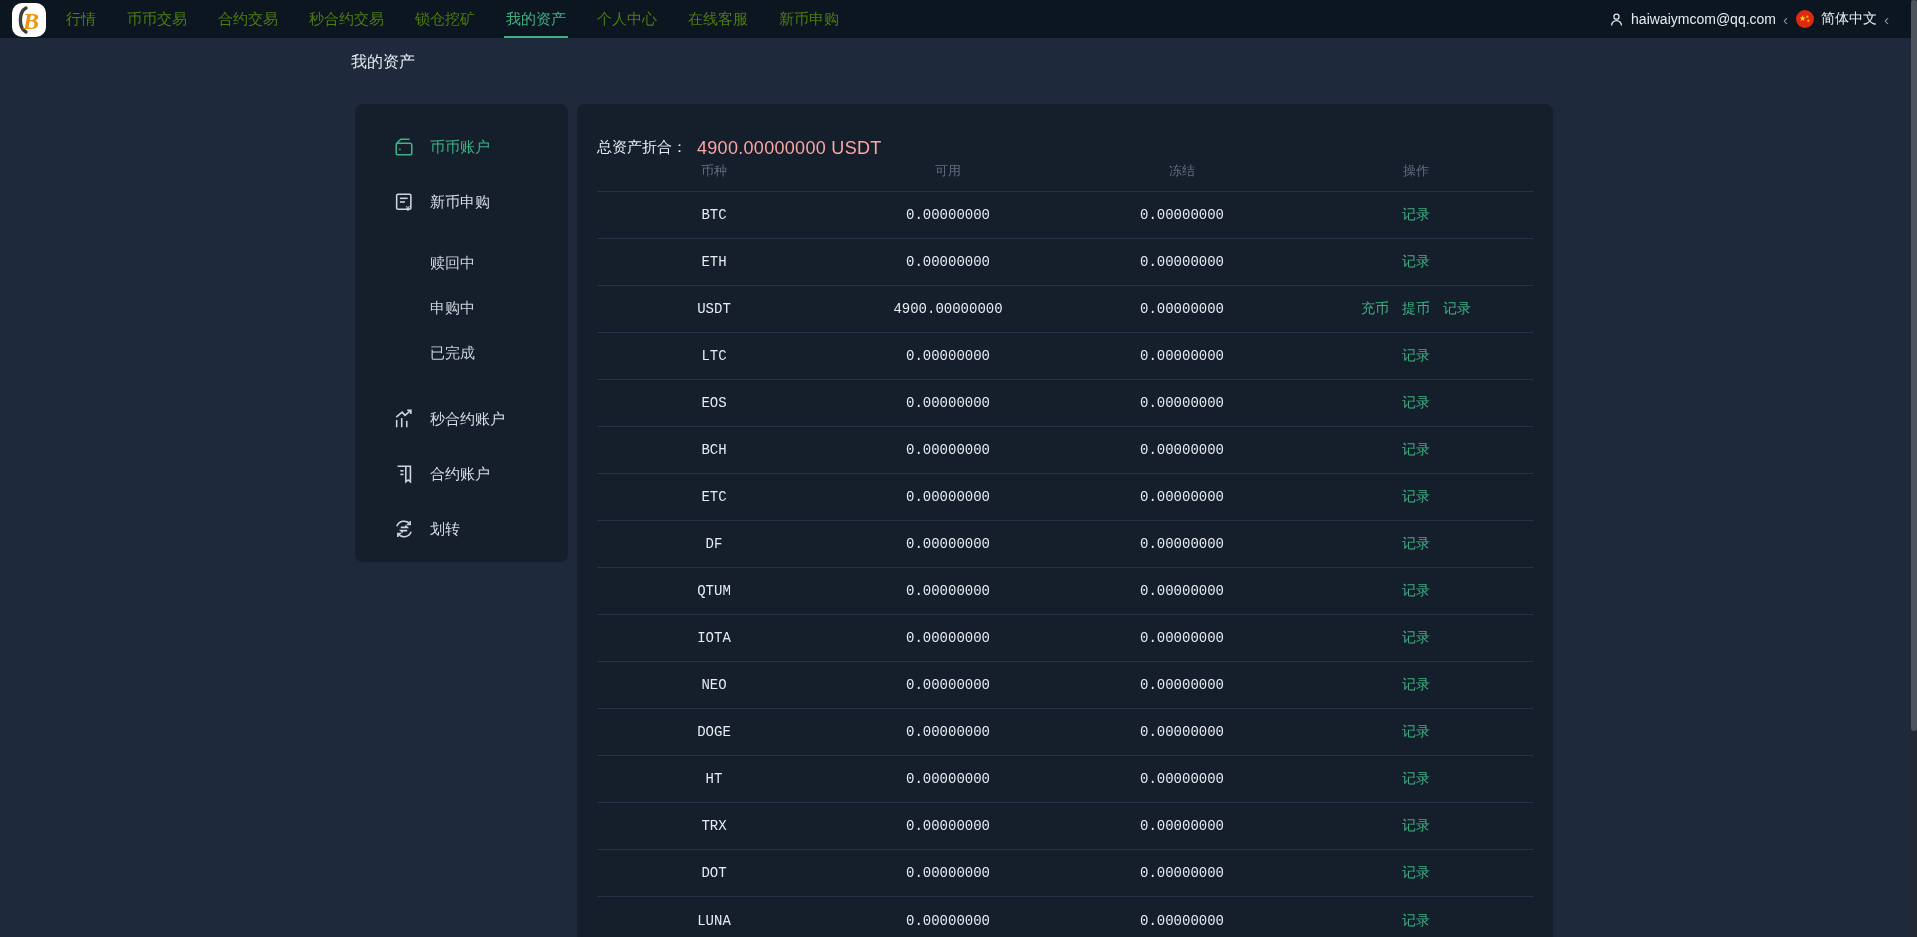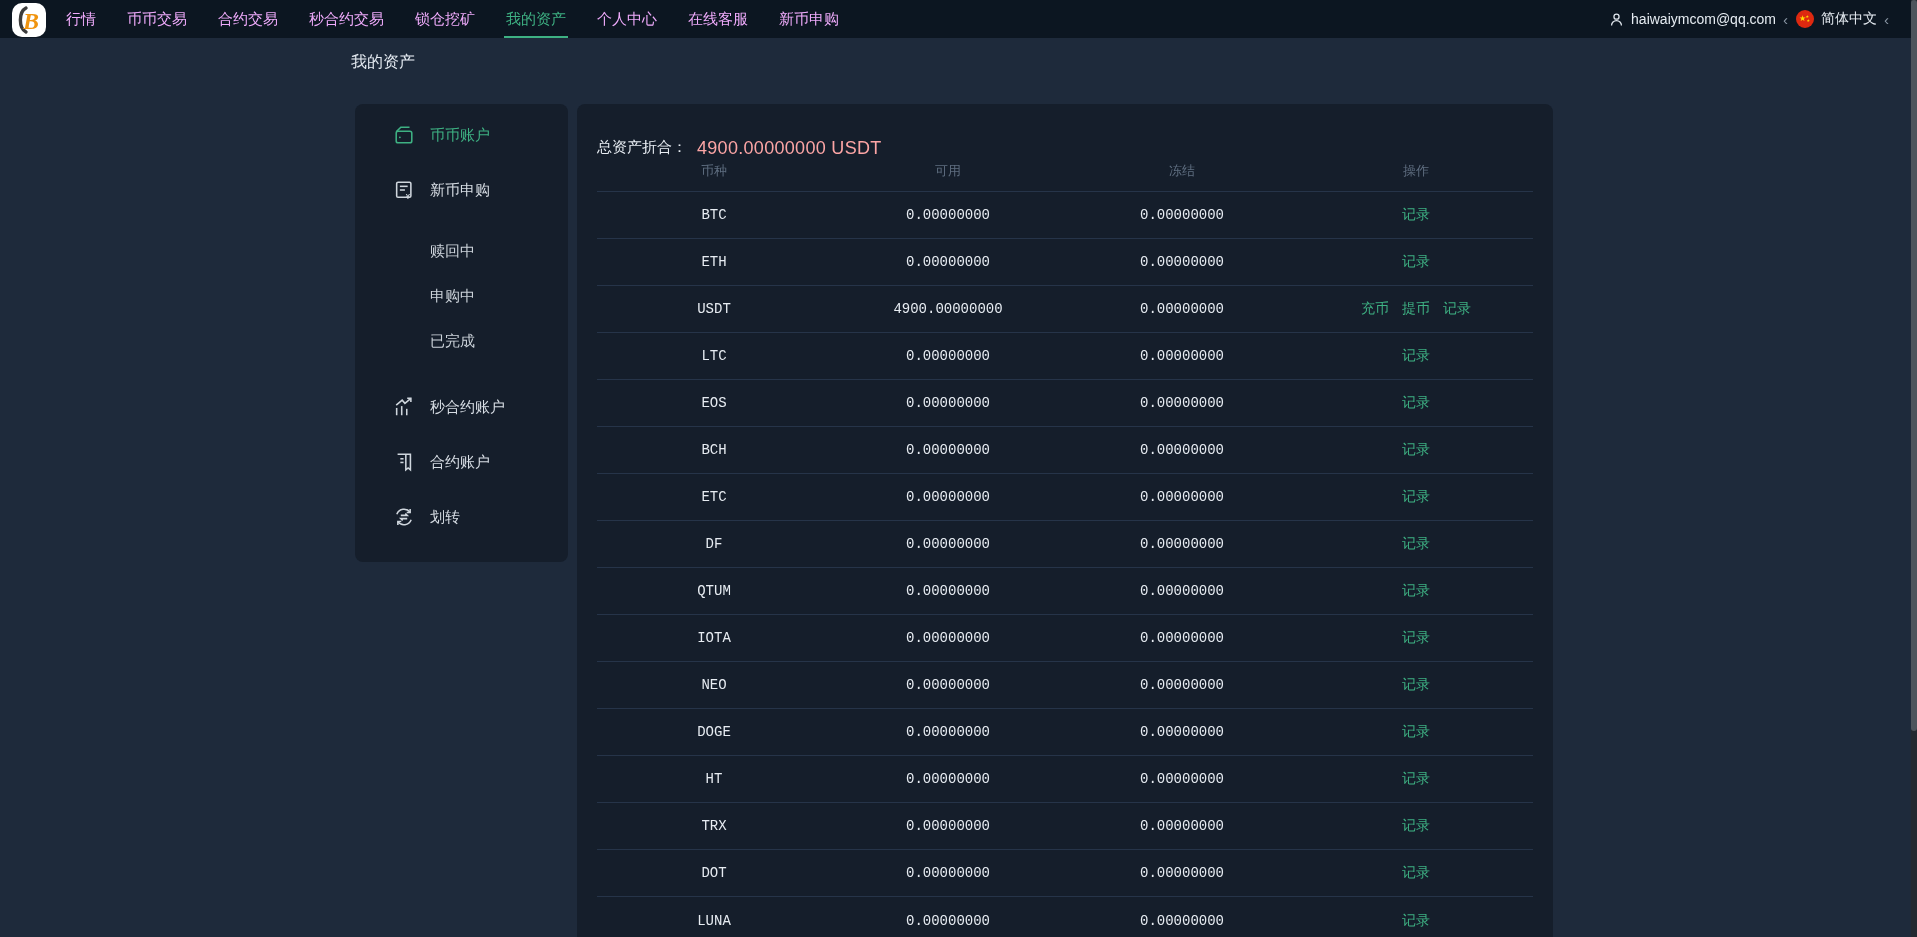--- a/index.html
+++ b/index.html
@@ -19,21 +19,21 @@
     align-items: center;
     padding: 0 28px 0 12px;
   }
   .logo-box { width: 34px; height: 34px; margin: 2px 18px 0 0; flex: 0 0 auto; }
   .nav-items { display: flex; align-items: stretch; height: 38px; }
   .nav-item {
     display: flex; align-items: center;
     padding: 0 2px;
     margin-right: 27px;
     font-size: 15px;
-    color: #f0abfc;
+    color: #4d7c0f;
     cursor: pointer;
     border-bottom: 2px solid transparent;
     border-top: 2px solid transparent;
     white-space: nowrap;
   }
   .nav-item.active { color: var(--accent); border-bottom-color: var(--accent); }
   .nav-right { margin-left: auto; display: flex; align-items: center; gap: 8px; }
   .user-group, .lang-group { display: flex; align-items: center; cursor: pointer; font-size: 14px; color: #e6ecf2; }
   .user-group .icon-person { width: 17px; height: 17px; margin-right: 6px; display: inline-flex; }
   .chevron { color: #8b97a5; font-size: 15px; margin-left: 7px; line-height: 1; }
@@ -42,21 +42,21 @@
   
   .page { padding: 14px 0 0 351px; }
   .page-title { font-size: 16px; font-weight: 400; color: #e4eaf1; }
   .layout { display: flex; gap: 9px; margin: 31px 0 0 4px; align-items: flex-start; }
 
   
   .sidebar {
     width: 213px; height: 458px;
     background: #151e2b;
     border-radius: 8px;
-    padding-top: 8px;
+    padding-top: 20px;
     flex: 0 0 auto;
   }
   .side-item {
     height: 46px; margin-bottom: 9px;
     display: flex; align-items: center;
     padding-left: 38px;
     font-size: 15px; color: #d7dde4;
     cursor: pointer;
   }
   .side-item .s-icon { width: 22px; height: 22px; margin-right: 15px; display: inline-flex; color: #cfd6dd; }

